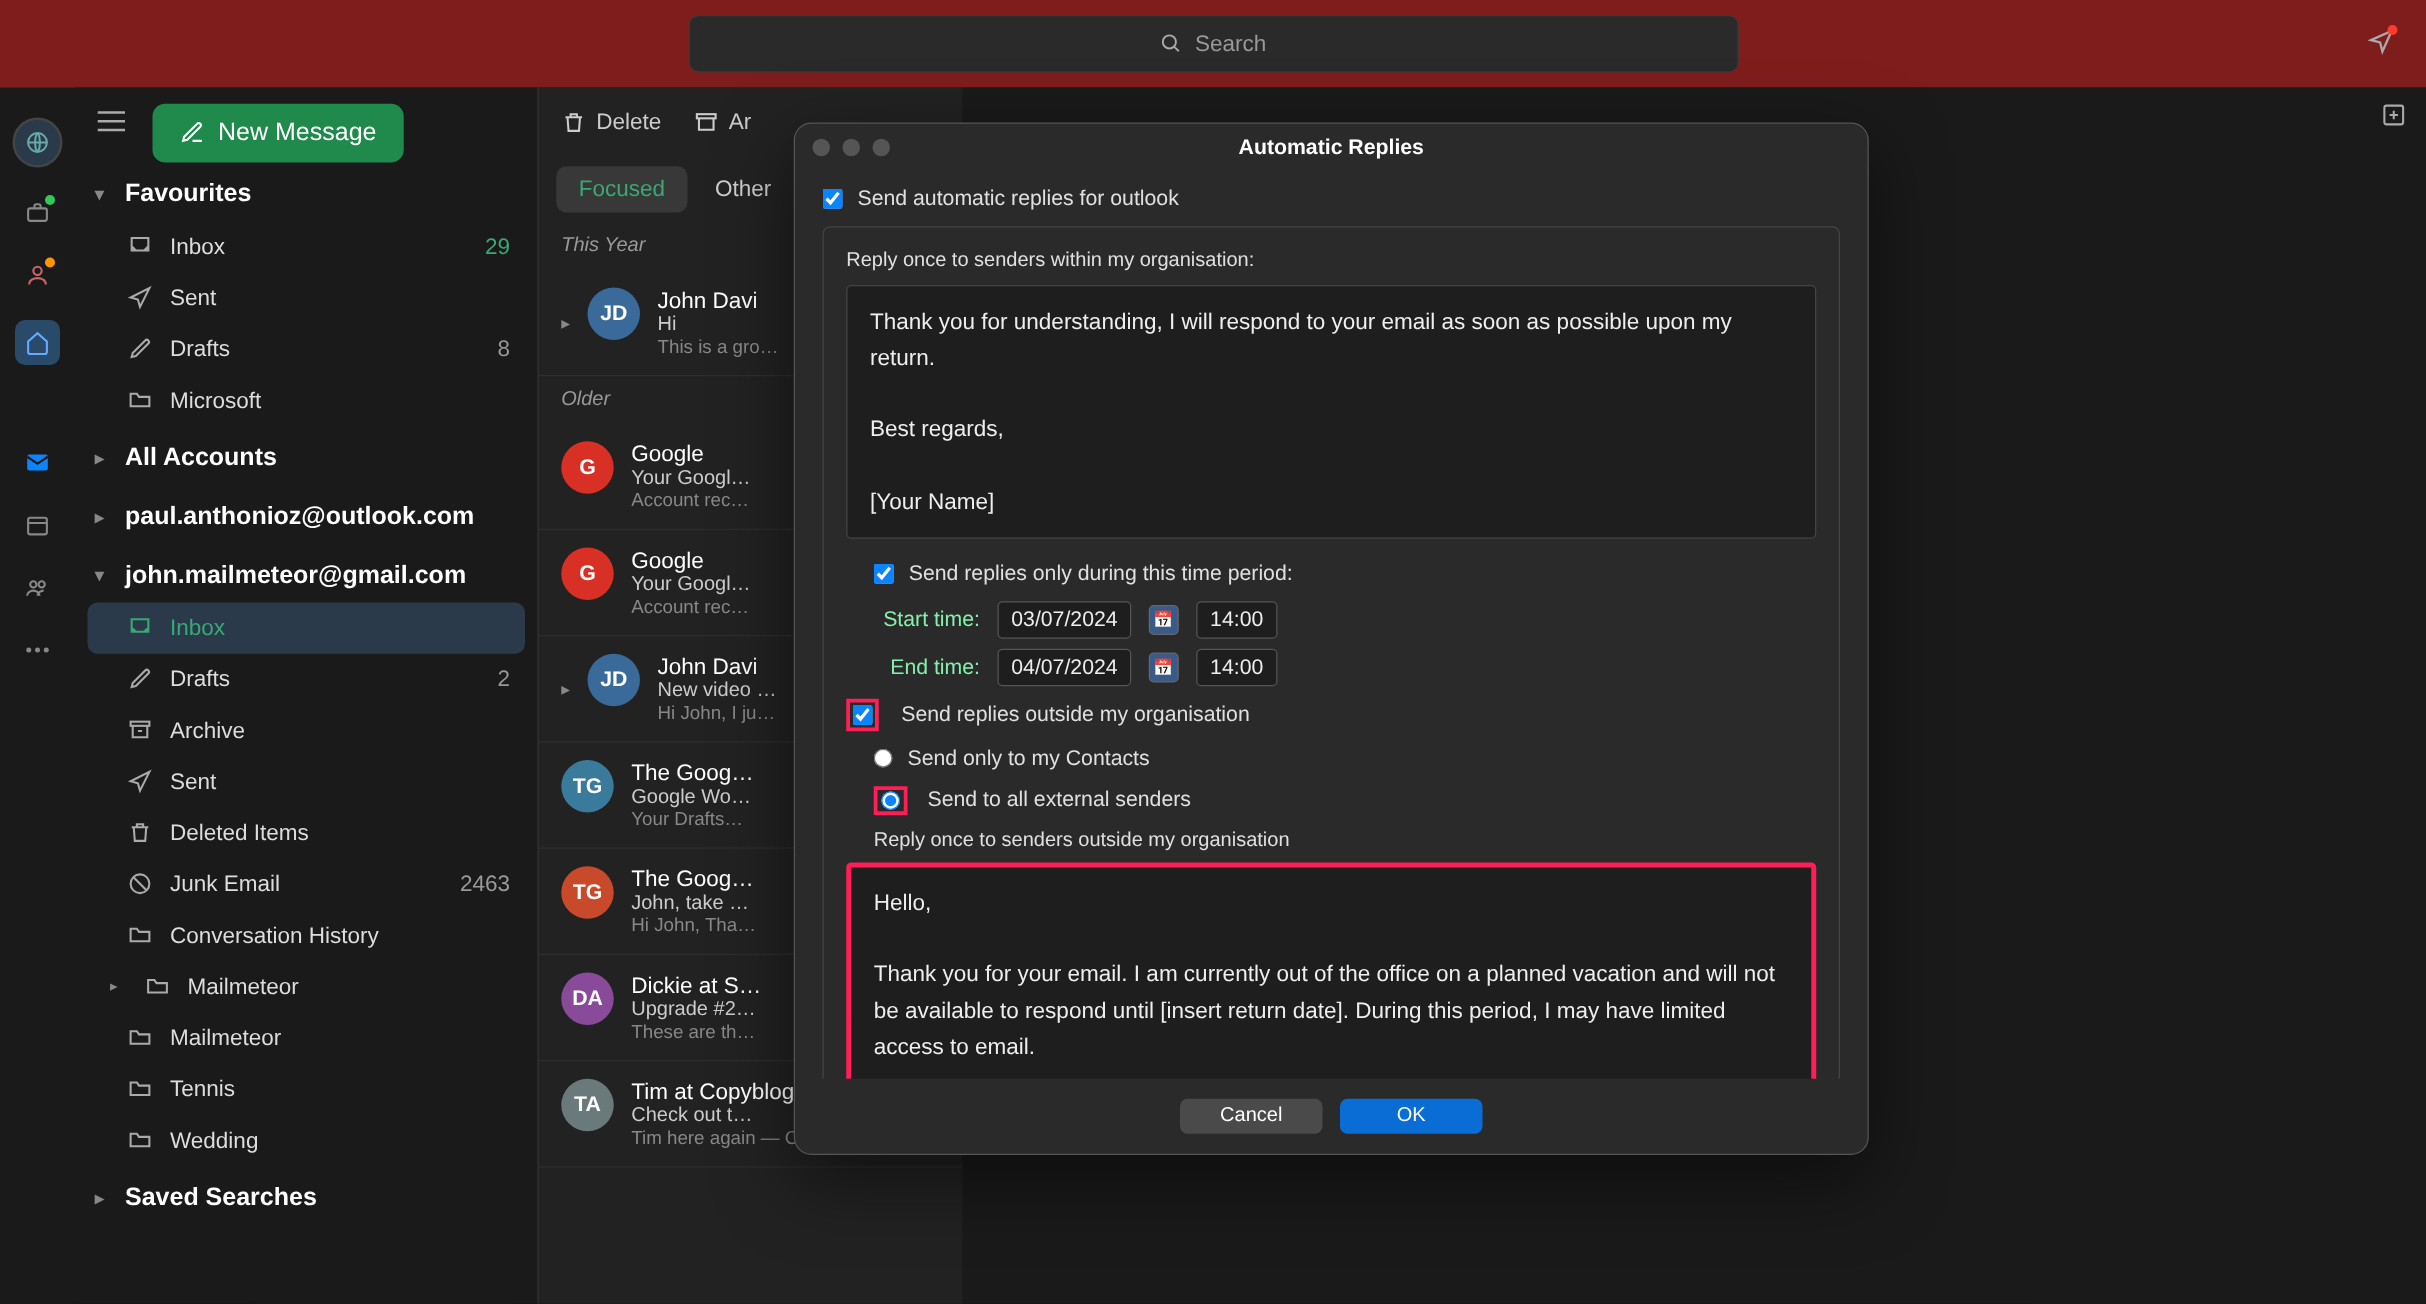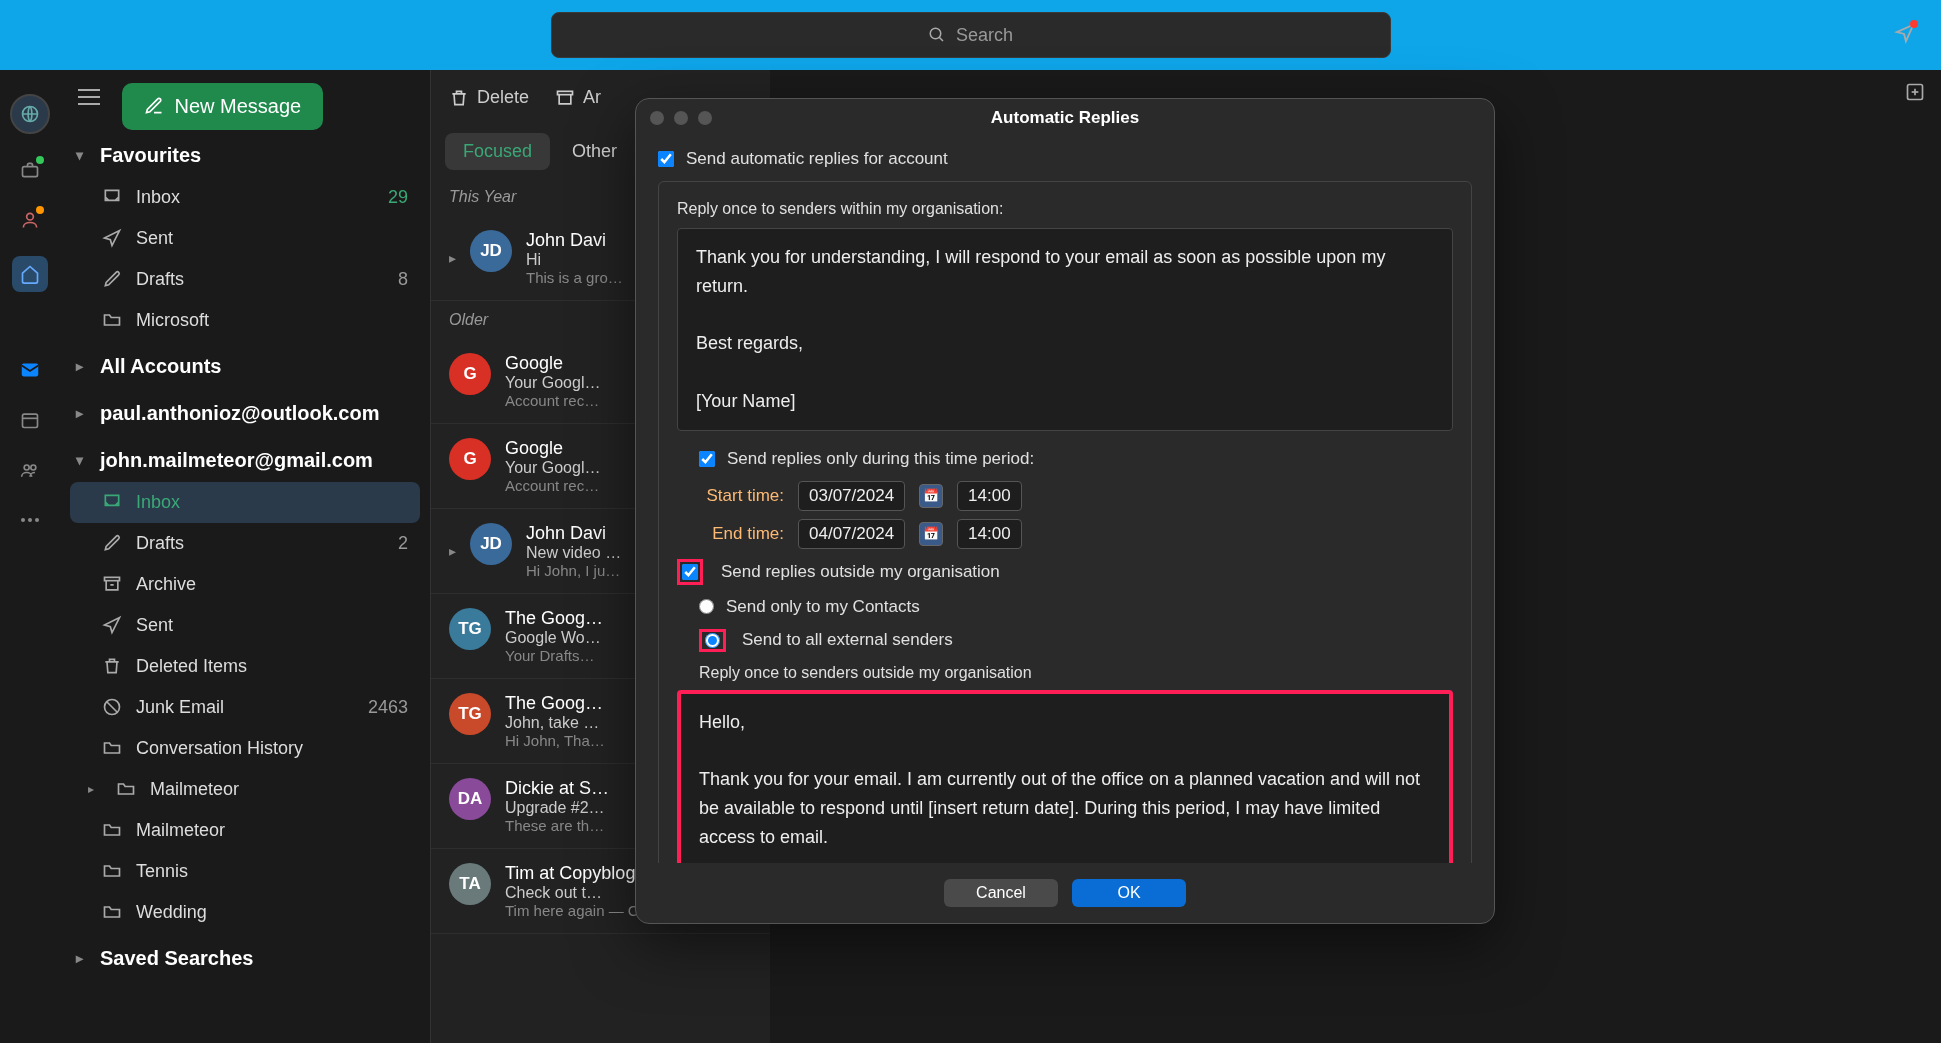--- a/index.html
+++ b/index.html
@@ -12,21 +12,21 @@
   overflow: hidden;
   position: relative;
 }
 
 
 .topbar {
   height: 70px;
   display: flex;
   align-items: center;
   padding: 0 20px;
-  background: #0ea5e9;
+  background: #7f1d1d;
 }
 .search-box {
   width: 840px;
   height: 46px;
   background: #2a2a2a;
   border-radius: 8px;
   display: flex;
   align-items: center;
   justify-content: center;
   gap: 10px;
@@ -158,21 +158,21 @@
 .modal-body { flex:1; padding:12px 22px; overflow:hidden; }
 .row { display:flex; align-items:center; gap:12px; margin-bottom:12px; font-size:17px; }
 .chk { width:16px; height:16px; accent-color:#0a84ff; }
 .field-box {
   background:#1e1e1e; border:1px solid #444; border-radius:4px;
   padding:14px 18px; font-size:18px; line-height:1.6; color:#eee;
   min-height:140px;
 }
 .indent { padding-left:22px; }
 .time-row { display:flex; align-items:center; gap:14px; font-size:17px; padding-left:22px; margin:8px 0; }
-.time-row label { width:85px; text-align:right; color:#fdba74; }
+.time-row label { width:85px; text-align:right; color:#86efac; }
 .date-in, .time-in {
   background:#1e1e1e; border:1px solid #555; border-radius:4px;
   padding:4px 10px; color:#eee; font-size:17px;
 }
 .cal-ic { width:24px; height:24px; background:#3a5a8a; border-radius:4px; border:1px solid #666; display:inline-flex; align-items:center; justify-content:center; font-size:13px; }
 .hl-chk { border:3px solid #ff1e56; padding:2px; display:inline-flex; margin-right:6px; }
 .hl-radio { border:3px solid #ff1e56; padding:1px 3px; display:inline-flex; margin-right:4px; }
 .radio { width:15px; height:15px; accent-color:#0a84ff; }
 .ext-box {
   border:4px solid #ff1e56; border-radius:4px;
@@ -567,21 +567,21 @@
       <div class="traffic">
         <span></span>
         <span></span>
         <span></span>
       </div>
       <span>Automatic Replies</span>
     </div>
     <div class="modal-body">
       <div class="row">
         <input type="checkbox" class="chk" checked="" style="">
-        <span>Send automatic replies for account</span>
+        <span>Send automatic replies for outlook</span>
       </div>
       <div style="border:1px solid #444; border-radius:6px; padding:18px;">
         <div style="margin-bottom:10px;">Reply once to senders within my organisation:</div>
         <div class="field-box" id="org-body">Thank you for understanding, I will respond to your email as soon as possible upon my return.<br><br>Best regards,<br><br>[Your Name]</div>
 
         <div class="row indent" style="margin-top:18px;">
           <input type="checkbox" class="chk" checked="" style="">
           <span>Send replies only during this time period:</span>
         </div>
         <div class="time-row">

